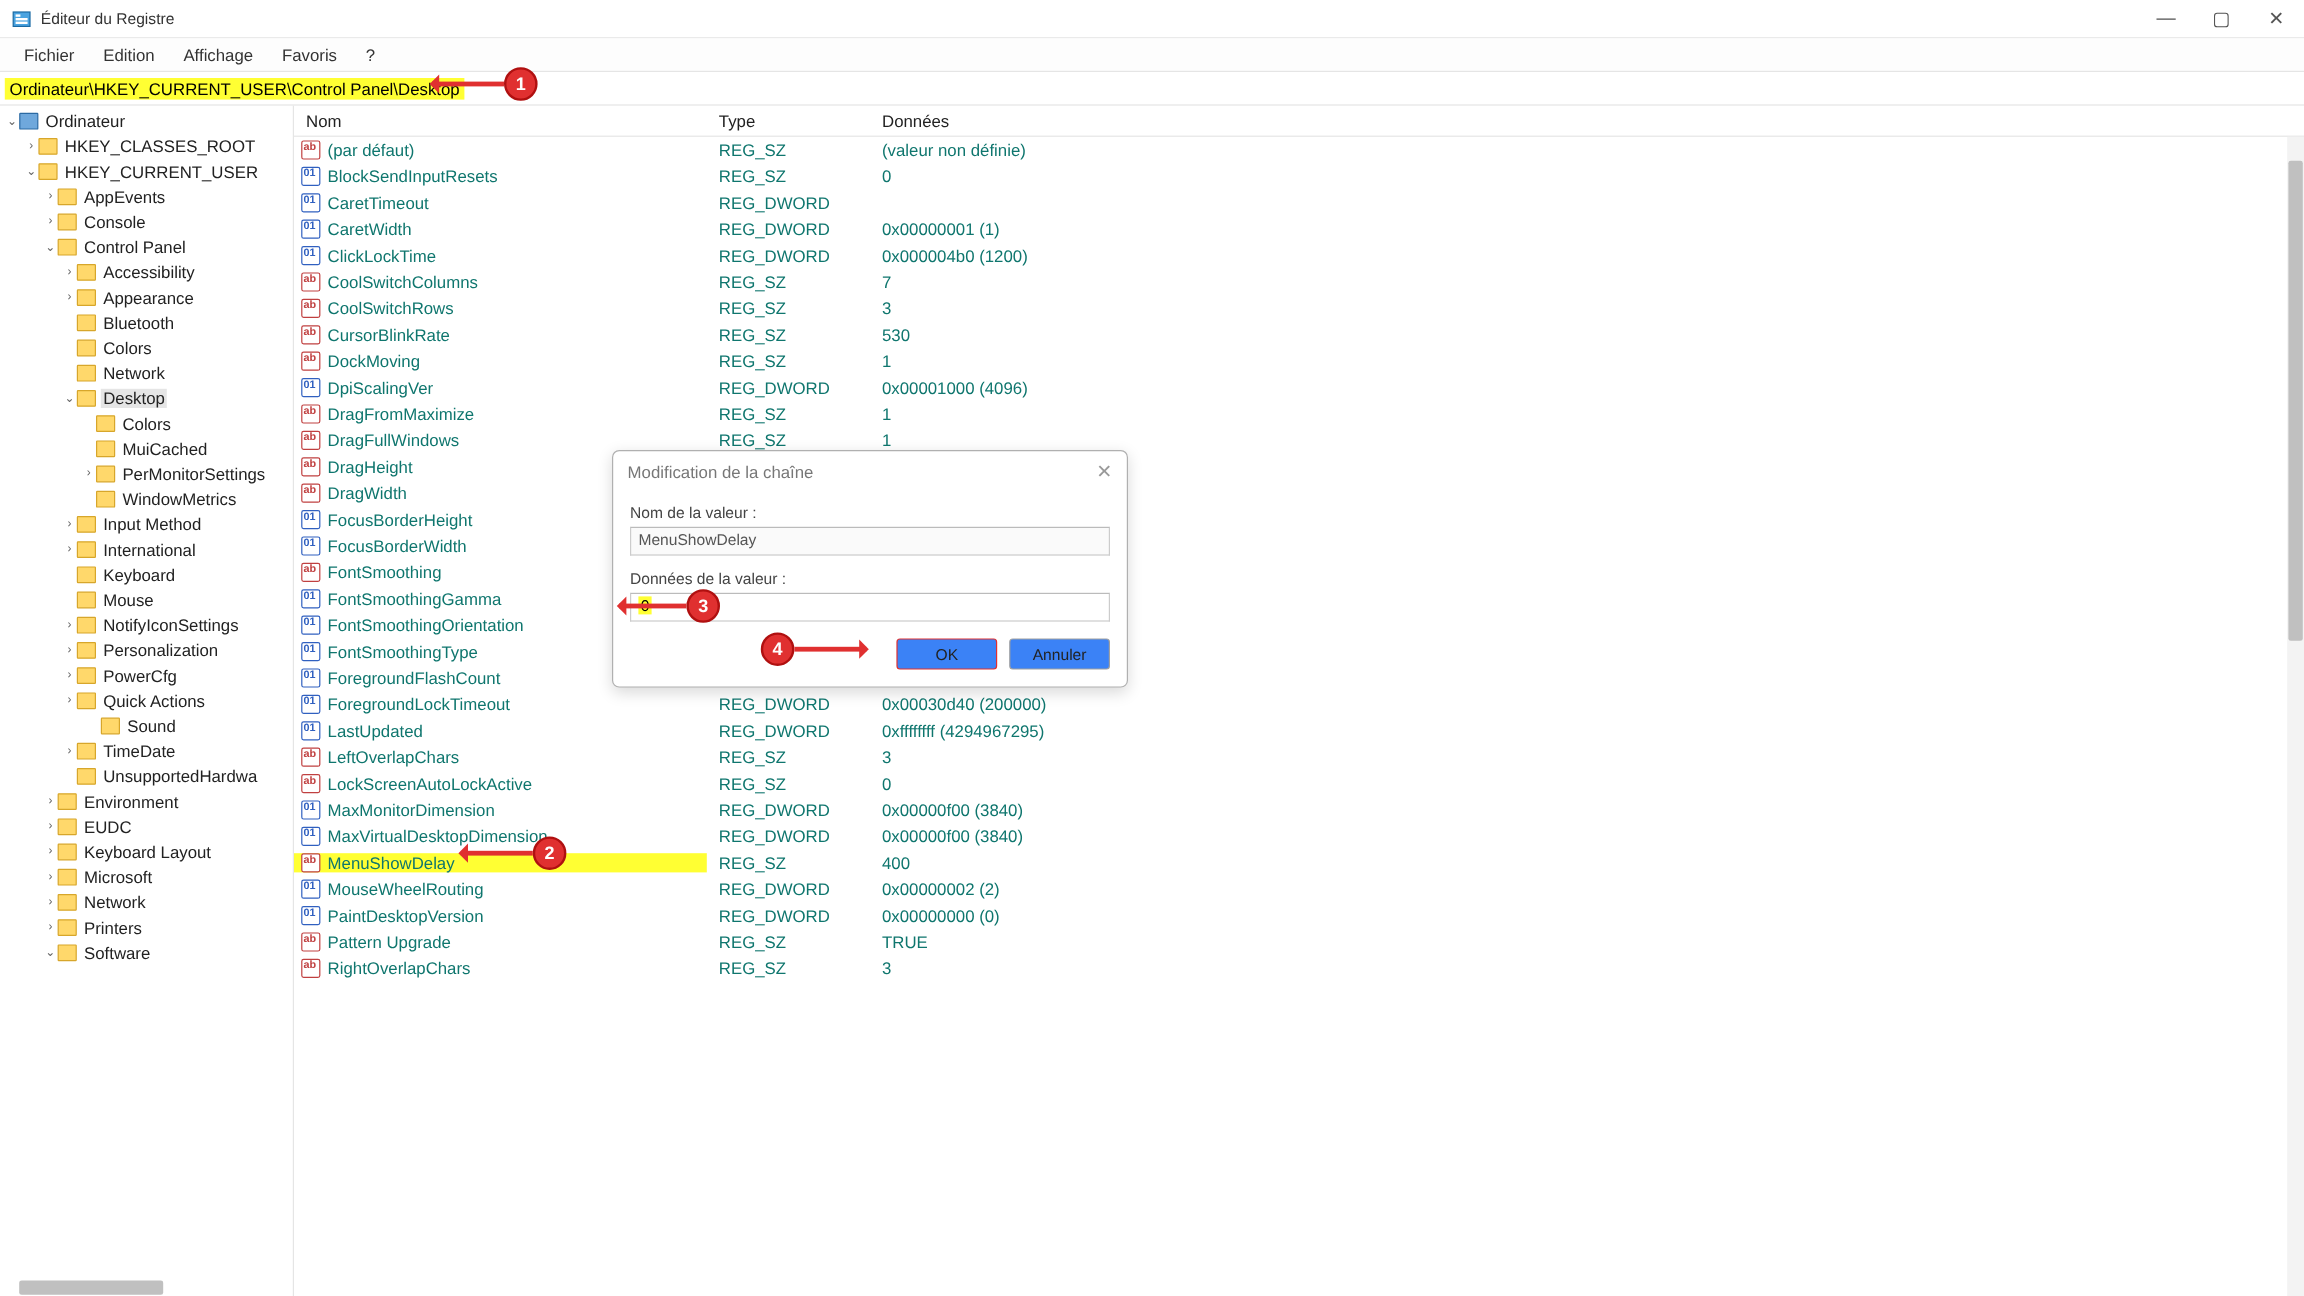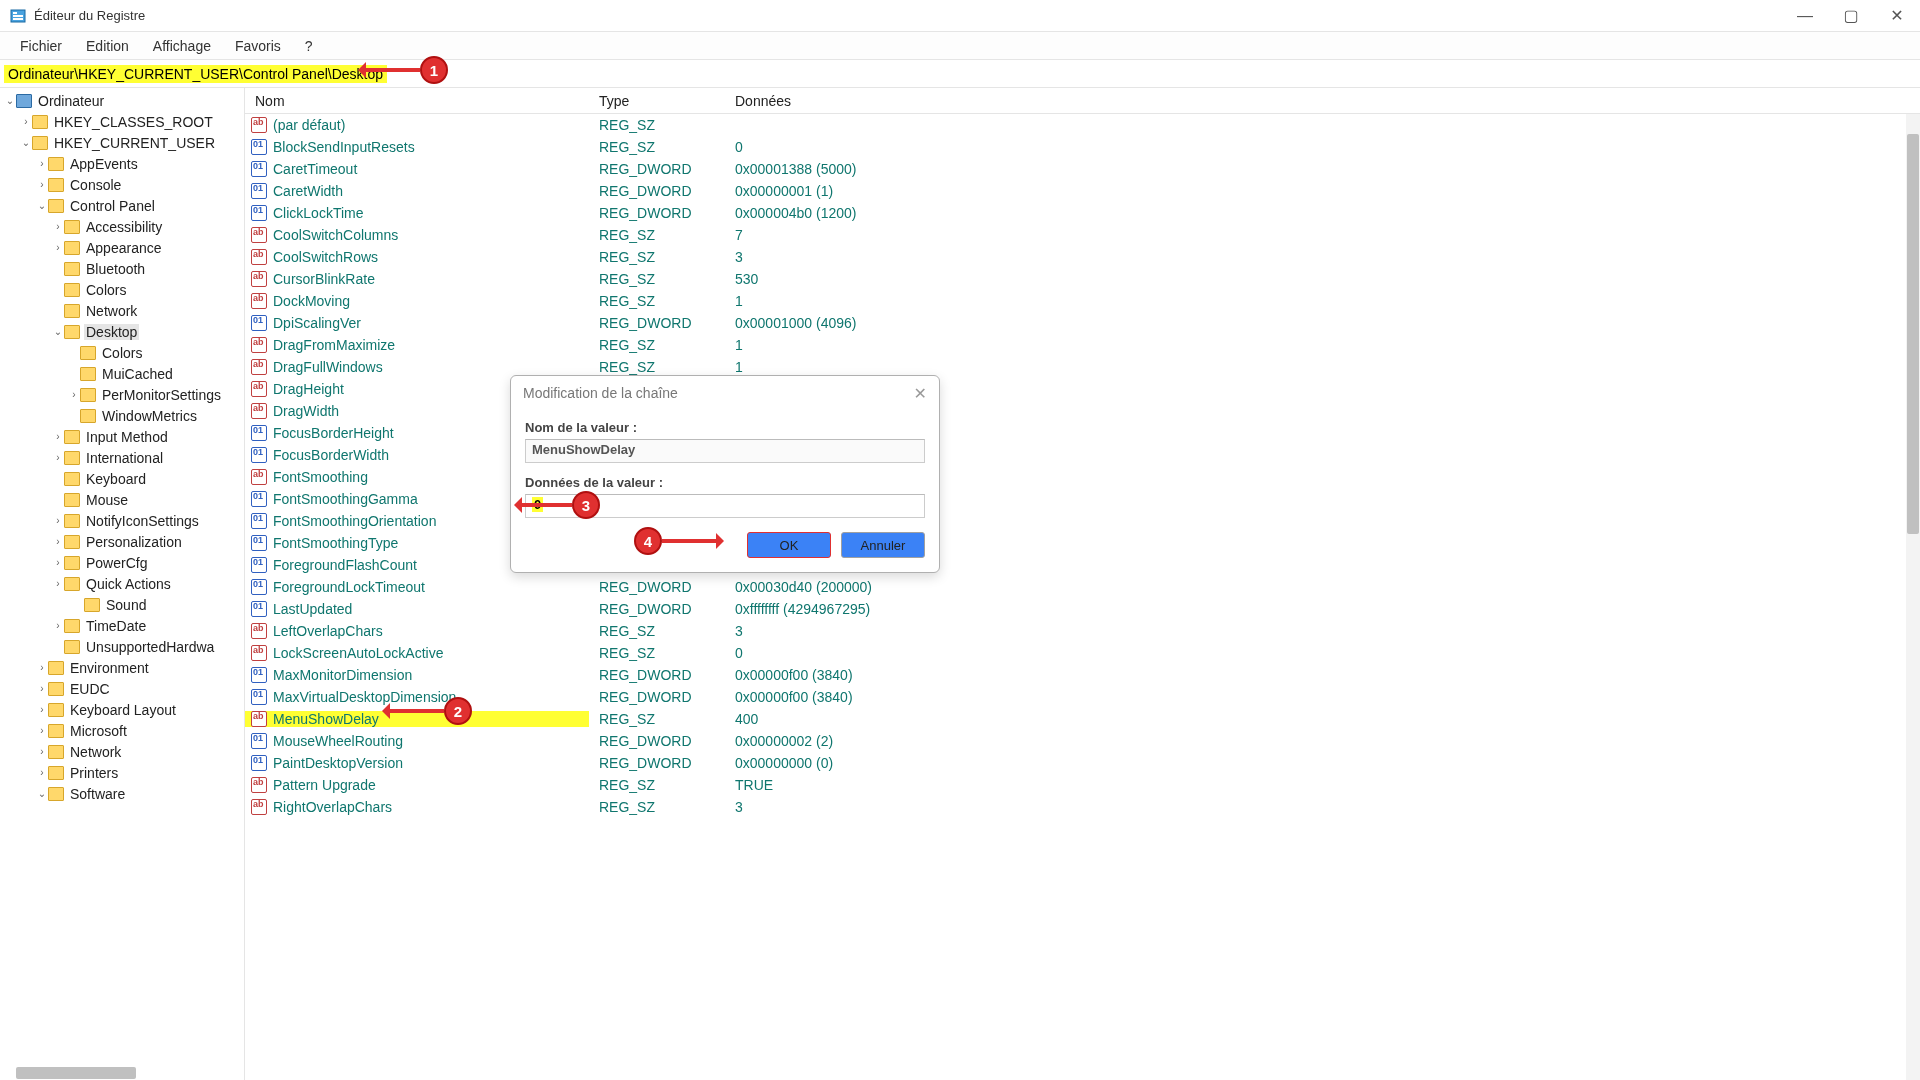--- a/index.html
+++ b/index.html
@@ -56,21 +56,21 @@
 .row.hl .c-name { background: #ffff33; }
 .row.hl .nm { font-weight: normal; }
 
 .vscroll { position: absolute; right: 0; top: 26px; bottom: 0; width: 14px; background: #f3f3f3; }
 .vscroll .thumb { width: 12px; margin: 0 1px; background: #c0c0c0; border-radius: 2px; }
 
 
 .dialog { position: absolute; width: 430px; left: 510px; top: 375px; background: #fff; border: 1px solid #b0b0b0; border-radius: 6px; box-shadow: 0 4px 12px rgba(0,0,0,0.15); }
 .dialog-title { display: flex; align-items: center; height: 34px; padding: 0 12px; font-size: 14px; color: #777; }
 .dialog-title .x { margin-left: auto; color: #999; font-size: 16px; }
-.dialog-body { padding: 6px 14px 14px; font-size: 13px; color: #333; font-weight: bold; }
+.dialog-body { padding: 6px 14px 14px; font-size: 13px; color: #333; }
 .dialog-body .lbl { margin-top: 4px; margin-bottom: 4px; color: #444; }
 .dialog-body .field { border: 1px solid #ccc; border-top-color: #bbb; background: #fafafa; height: 24px; padding: 2px 6px; font-size: 13px; color: #555; width: 100%; }
 .dialog-body .field.edit { background: #fff; color: #000; }
 .dialog-body .field .val0 { background: #ffff33; display: inline-block; padding: 0 2px; }
 .dialog-footer { display: flex; justify-content: flex-end; gap: 10px; padding: 0 14px 14px; }
 .dialog-footer button { width: 84px; height: 26px; background: #3b82f6; border: 1px solid #a0a0a0; border-radius: 3px; font-size: 13px; color: #222; cursor: pointer; }
 .dialog-footer button.primary { border: 1.5px solid #e03030; }
 
 
 .callout { position: absolute; display: flex; align-items: center; pointer-events: none; }
@@ -295,36 +295,36 @@
       <div class="col col-type">Type</div>
       <div class="col col-data">Données</div>
     </div>
     <div class="list-body" id="list-body">
         <div class="row">
           <div class="c-name">
             <span class="vicon sz"></span>
             <span class="nm">(par défaut)</span>
           </div>
           <div class="c-type">REG_SZ</div>
+          <div class="c-data">(valeur non définie)</div>
         </div>
         <div class="row">
           <div class="c-name">
             <span class="vicon dw"></span>
             <span class="nm">BlockSendInputResets</span>
           </div>
           <div class="c-type">REG_SZ</div>
           <div class="c-data">0</div>
         </div>
         <div class="row">
           <div class="c-name">
             <span class="vicon dw"></span>
             <span class="nm">CaretTimeout</span>
           </div>
           <div class="c-type">REG_DWORD</div>
-          <div class="c-data">0x00001388 (5000)</div>
         </div>
         <div class="row">
           <div class="c-name">
             <span class="vicon dw"></span>
             <span class="nm">CaretWidth</span>
           </div>
           <div class="c-type">REG_DWORD</div>
           <div class="c-data">0x00000001 (1)</div>
         </div>
         <div class="row">

